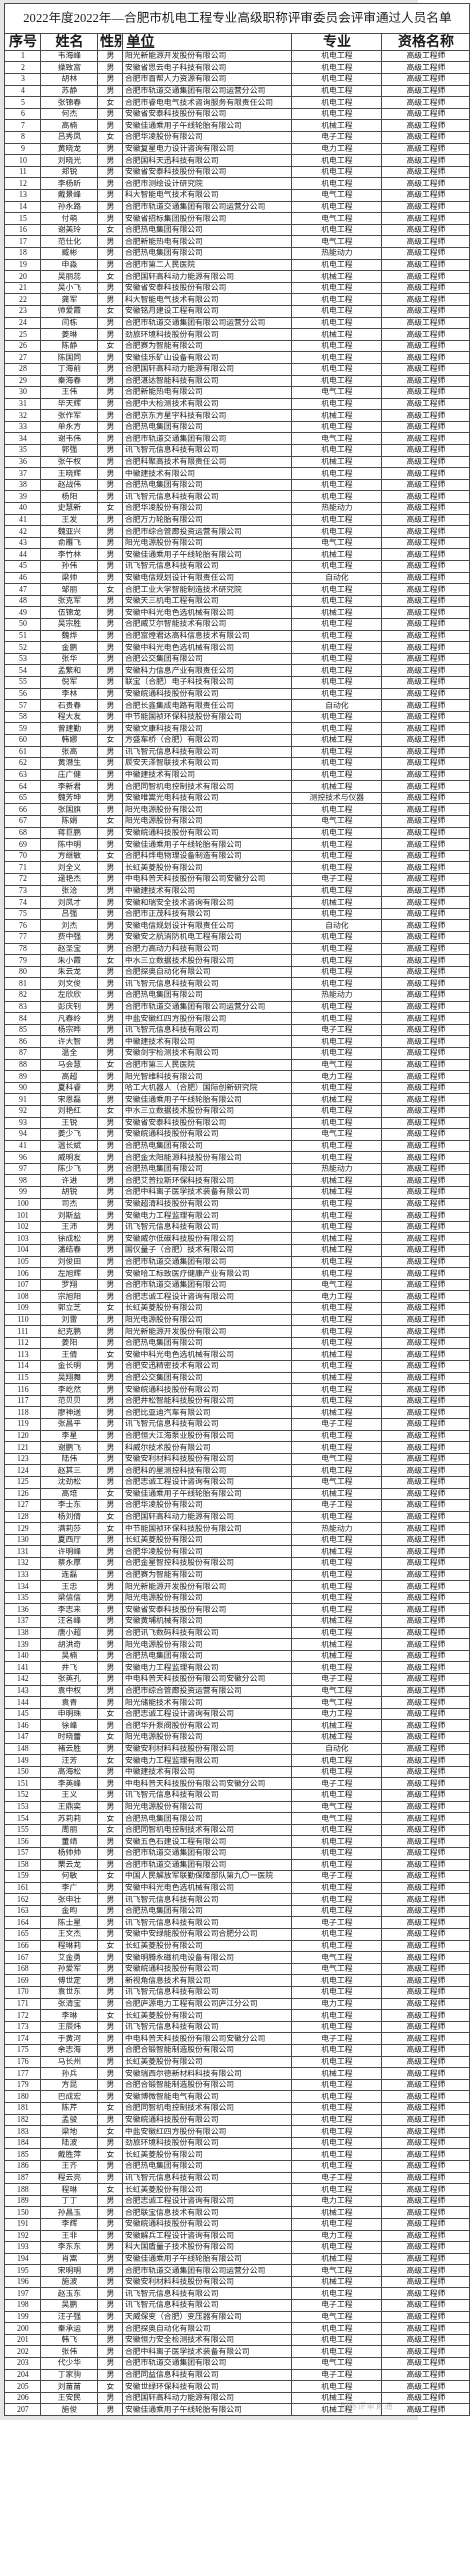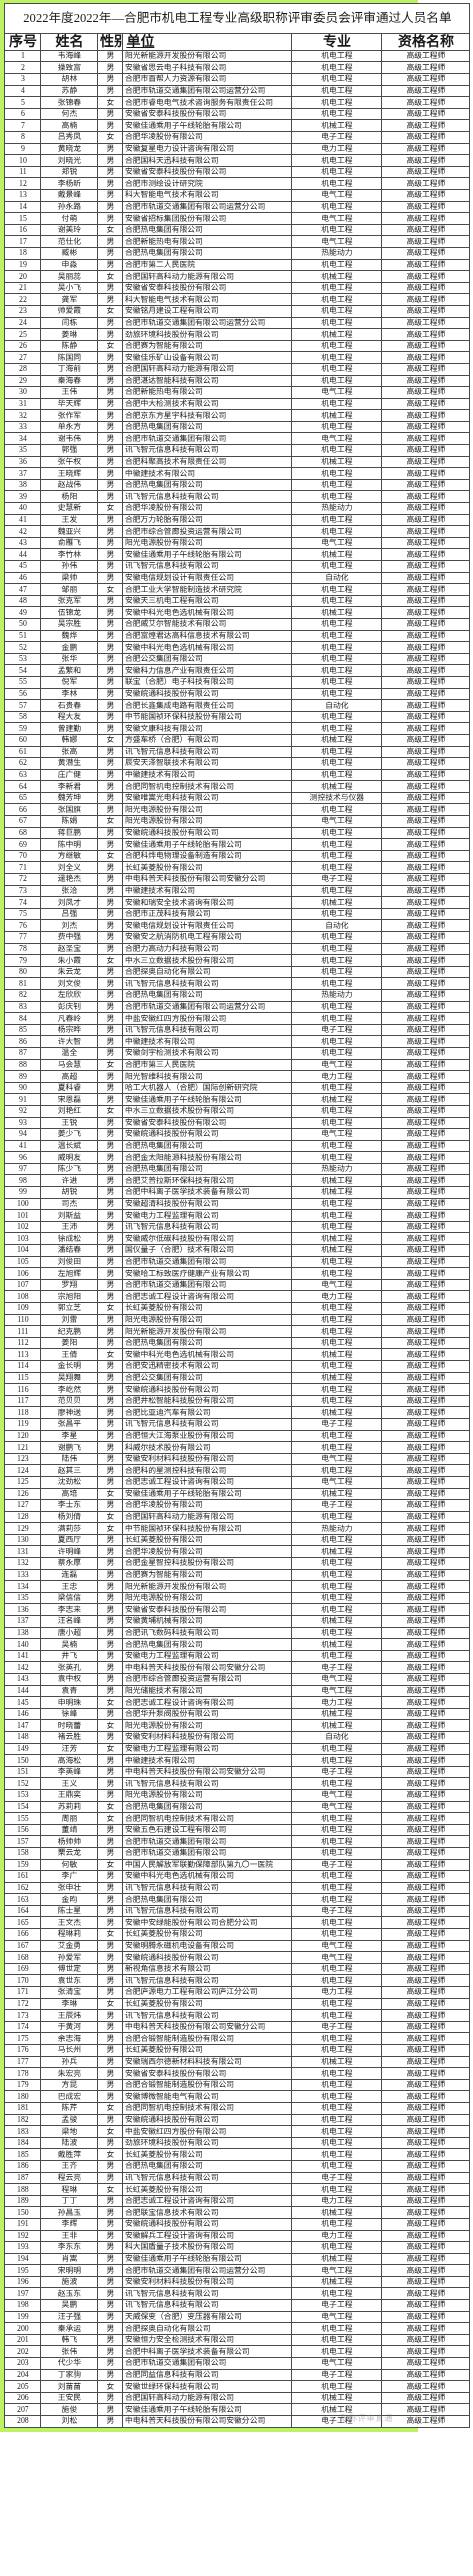--- a/index.html
+++ b/index.html
@@ -6,21 +6,21 @@
   body{
     width:474px;
     font-family:"Liberation Serif","DejaVu Serif",serif;
     color:#1a1a1a;
     -webkit-font-smoothing:none;
   }
   #doc{
     width:418px;
     box-sizing:border-box;
     padding:3px 4.4px 4.4px 4.4px;
-    background:#bef264;
+    background:#e5e5e5;
   }
   table.sheet{
     border-collapse:collapse;
     width:465px;
     table-layout:fixed;
     background:#fff;
   }
   table.sheet td,table.sheet th{
     border:0.7px solid #4a4a4a;
     padding:0 1.5px;
@@ -1194,20 +1194,28 @@
         </tr>
         <tr class="data-row">
           <td class="c-idx">138</td>
           <td class="c-name">唐小超</td>
           <td class="c-sex">男</td>
           <td class="c-unit">合肥讯飞数码科技有限公司</td>
           <td class="c-major">机电工程</td>
           <td class="c-title">高级工程师</td>
         </tr>
         <tr class="data-row">
+          <td class="c-idx">139</td>
+          <td class="c-name">胡洪奇</td>
+          <td class="c-sex">男</td>
+          <td class="c-unit">阳光电源股份有限公司</td>
+          <td class="c-major">机械工程</td>
+          <td class="c-title">高级工程师</td>
+        </tr>
+        <tr class="data-row">
           <td class="c-idx">140</td>
           <td class="c-name">吴楠</td>
           <td class="c-sex">男</td>
           <td class="c-unit">合肥热电集团有限公司</td>
           <td class="c-major">机械工程</td>
           <td class="c-title">高级工程师</td>
         </tr>
         <tr class="data-row">
           <td class="c-idx">141</td>
           <td class="c-name">井飞</td>
@@ -1490,28 +1498,20 @@
         </tr>
         <tr class="data-row">
           <td class="c-idx">177</td>
           <td class="c-name">孙兵</td>
           <td class="c-sex">男</td>
           <td class="c-unit">安徽瑞西尔德新材料科技有限公司</td>
           <td class="c-major">机械工程</td>
           <td class="c-title">高级工程师</td>
         </tr>
         <tr class="data-row">
-          <td class="c-idx">178</td>
-          <td class="c-name">朱宏亮</td>
-          <td class="c-sex">男</td>
-          <td class="c-unit">安徽省安泰科技股份有限公司</td>
-          <td class="c-major">机电工程</td>
-          <td class="c-title">高级工程师</td>
-        </tr>
-        <tr class="data-row">
           <td class="c-idx">179</td>
           <td class="c-name">方昆</td>
           <td class="c-sex">男</td>
           <td class="c-unit">合肥合锻智能制造股份有限公司</td>
           <td class="c-major">机电工程</td>
           <td class="c-title">高级工程师</td>
         </tr>
         <tr class="data-row">
           <td class="c-idx">180</td>
           <td class="c-name">巴成宏</td>
@@ -1727,27 +1727,19 @@
           <td class="c-unit">合肥国轩高科动力能源有限公司</td>
           <td class="c-major">机械工程</td>
           <td class="c-title">高级工程师</td>
         </tr>
         <tr class="data-row">
           <td class="c-idx">207</td>
           <td class="c-name">施俊</td>
           <td class="c-sex">男</td>
           <td class="c-unit">安徽佳通乘用子午线轮胎有限公司</td>
           <td class="c-major">机械工程</td>
-          <td class="c-title">高级工程师</td>
-        </tr>
-        <tr class="data-row">
-          <td class="c-idx">208</td>
-          <td class="c-name">刘松</td>
-          <td class="c-sex">男</td>
-          <td class="c-unit">中电科普天科技股份有限公司安徽分公司</td>
-          <td class="c-major">电子工程</td>
           <td class="c-title">高级工程师</td>
         </tr>
       </tbody>
   </table>
   <div class="wm">职称评审直通</div>
 </div>
 
 
 </body></html>

